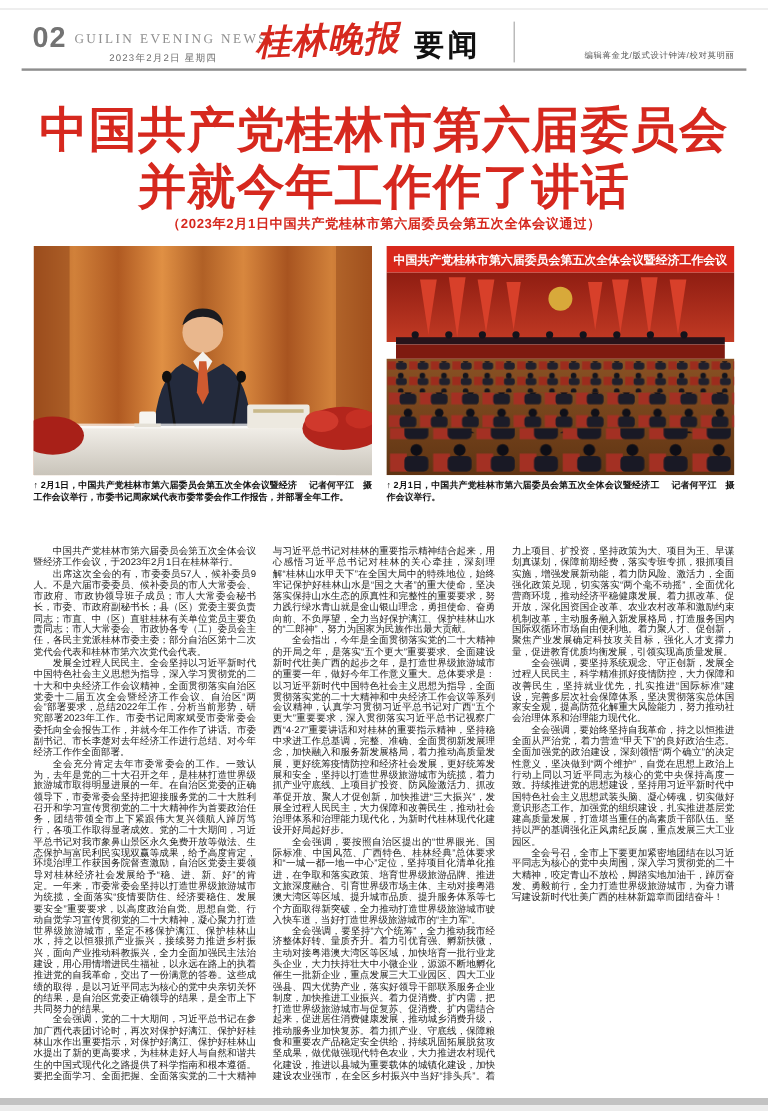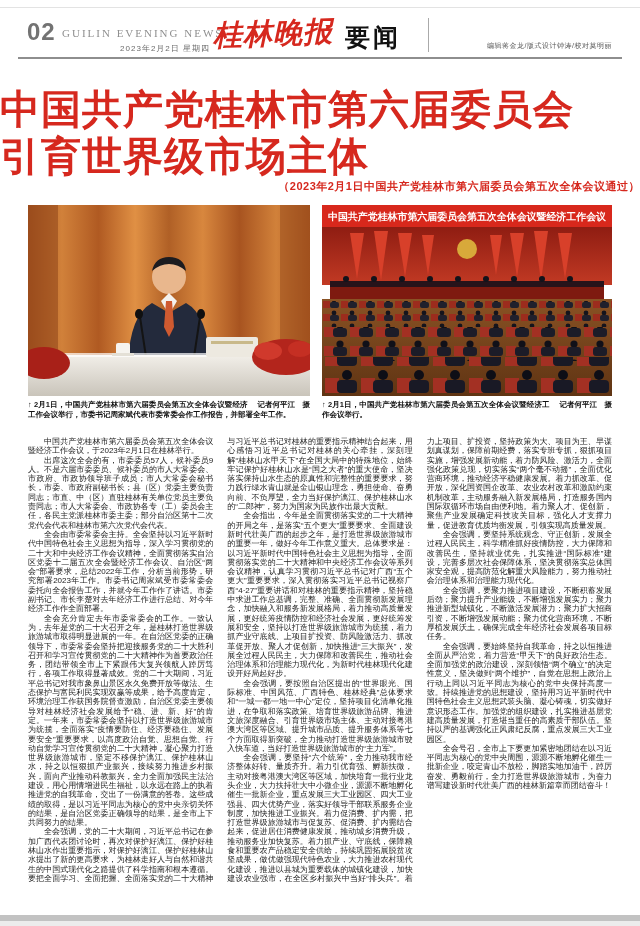--- a/index.html
+++ b/index.html
@@ -3,42 +3,42 @@
 <meta charset="utf-8">
 <style>
   html,body{margin:0;padding:0;background:#ffffff;}
   #page{position:relative;width:640px;height:926px;background:#fff;overflow:hidden;
         font-family:"Liberation Sans",sans-serif;-webkit-font-smoothing:antialiased;}
   .edge-top{position:absolute;left:0;top:7px;width:640px;height:1px;background:#e3e3e3;}
   
   .pagenum{position:absolute;left:27px;top:18px;font-size:24px;font-weight:bold;color:#737373;letter-spacing:1px;}
   .mast-en{position:absolute;left:62px;top:27px;width:150px;font-family:"Liberation Serif",serif;
            font-size:11px;color:#8f8f8f;letter-spacing:2px;white-space:nowrap;}
-  .mast-date{position:absolute;left:62px;top:43px;width:148px;font-size:8px;color:#6b6b6b;text-align:right;letter-spacing:1px;}
+  .mast-date{position:absolute;left:62px;top:43px;width:148px;font-size:8px;color:#6b6b6b;text-align:center;letter-spacing:1px;}
   .logo{position:absolute;left:213px;top:14px;width:130px;font-family:"Liberation Serif",serif;
         font-size:29px;font-weight:bold;font-style:italic;color:#d6281e;transform:rotate(-2deg);letter-spacing:1px;}
   .section{position:absolute;left:345px;top:21px;font-size:25px;font-weight:bold;color:#111;letter-spacing:3px;}
   .vdiv{position:absolute;left:428px;top:18px;width:1px;height:34px;background:#aaa;}
   .staff{position:absolute;right:28px;top:41px;font-size:7px;color:#555;letter-spacing:0.5px;}
   .hrule{position:absolute;left:18px;top:57px;width:604px;height:2px;background:#8e8e8e;}
   
-  .headline{position:absolute;left:0;top:86px;width:640px;text-align:left;color:#d6281e;
+  .headline{position:absolute;left:0;top:86px;width:640px;text-align:center;color:#d6281e;
             font-weight:bold;font-size:40px;line-height:47px;letter-spacing:1px;}
-  .subtitle{position:absolute;left:0;top:179px;width:640px;text-align:right;color:#d6281e;
+  .subtitle{position:absolute;left:0;top:179px;width:640px;text-align:center;color:#d6281e;
             font-weight:bold;font-size:11px;letter-spacing:0.5px;}
   
   .photo{position:absolute;top:205px;height:191px;}
   .photo-left{left:28px;width:282px;}
   .photo-right{left:322px;width:322px;}
   .caption{position:absolute;top:400px;font-size:7.5px;line-height:9.5px;font-weight:bold;color:#111;text-align:justify;}
   .cap-left{left:28px;width:282px;}
   .cap-right{left:322px;width:290px;}
   .credit{float:right;font-weight:bold;margin-left:10px;}
   
-  .article{position:absolute;left:28px;top:437px;width:584px;height:452px;
+  .article{position:absolute;left:28px;top:455px;width:584px;height:452px;
            column-count:3;column-gap:14px;column-fill:auto;
            font-size:8px;line-height:9.3px;color:#222;text-align:justify;}
   .article p{margin:0;text-indent:2em;}
   
   .edge-bottom{position:absolute;left:0;top:915px;width:640px;height:6px;background:#c2c2c2;}
   .edge-bottom2{position:absolute;left:0;top:921px;width:640px;height:5px;background:#ececec;}
 </style>
 </head>
 <body>
 
@@ -49,21 +49,21 @@
   <div class="mast-en">GUILIN EVENING NEWS</div>
   <div class="mast-date">2023年2月2日 星期四</div>
   <div class="logo">桂林晚报</div>
   <div class="section">要闻</div>
   <div class="vdiv"></div>
   <div class="staff">编辑蒋金龙/版式设计钟涛/校对莫明丽</div>
   <div class="hrule"></div>
 
   <div class="headline">
     <div>中国共产党桂林市第六届委员会</div>
-    <div>引育世界级市场主体</div>
+    <div>并就今年工作作了讲话</div>
   </div>
   <div class="subtitle">（2023年2月1日中国共产党桂林市第六届委员会第五次全体会议通过）</div>
 
   <div class="photo photo-left">
     <svg width="282" height="191" viewBox="0 0 282 191">
       <defs>
         <linearGradient id="curtL" x1="0" y1="0" x2="1" y2="0">
           <stop offset="0" stop-color="#a85420"></stop>
             <stop offset="0.12" stop-color="#d1813a"></stop>
           <stop offset="0.25" stop-color="#b05a22"></stop>
@@ -180,27 +180,26 @@
     <span>↑ 2月1日，中国共产党桂林市第六届委员会第五次全体会议暨经济工作会议举行，市委书记周家斌代表市委常委会作工作报告，并部署全年工作。</span>
   </div>
   <div class="caption cap-right">
     <span class="credit">记者何平江　摄</span>
     <span>↑ 2月1日，中国共产党桂林市第六届委员会第五次全体会议暨经济工作会议举行。</span>
   </div>
 
   <div class="article">
       <p>中国共产党桂林市第六届委员会第五次全体会议暨经济工作会议，于2023年2月1日在桂林举行。</p>
       <p>出席这次全会的有，市委委员57人，候补委员9人。不是六届市委委员、候补委员的市人大常委会、市政府、市政协领导班子成员；市人大常委会秘书长，市委、市政府副秘书长；县（区）党委主要负责同志；市直、中（区）直驻桂林有关单位党员主要负责同志；市人大常委会、市政协各专（工）委员会主任，各民主党派桂林市委主委；部分自治区第十二次党代会代表和桂林市第六次党代会代表。</p>
-      <p>全会由市委常委会主持。全会坚持以习近平新时代中国特色社会主义思想为指导，深入学习贯彻党的二十大和中央经济工作会议精神，全面贯彻落实自治区党委十二届五次全会暨经济工作会议、自治区“两会”部署要求，总结2022年工作，分析当前形势，研究部署2023年工作。市委书记周家斌受市委常委会委托向全会报告工作，并就今年工作作了讲话。市委副书记、市长李楚对去年经济工作进行总结、对今年经济工作作全面部署。</p>
+      <p>发展全过程人民民主。全会坚持以习近平新时代中国特色社会主义思想为指导，深入学习贯彻党的二十大和中央经济工作会议精神，全面贯彻落实自治区党委十二届五次全会暨经济工作会议、自治区“两会”部署要求，总结2022年工作，分析当前形势，研究部署2023年工作。市委书记周家斌受市委常委会委托向全会报告工作，并就今年工作作了讲话。市委副书记、市长李楚对去年经济工作进行总结、对今年经济工作作全面部署。</p>
       <p>全会充分肯定去年市委常委会的工作。一致认为，去年是党的二十大召开之年，是桂林打造世界级旅游城市取得明显进展的一年。在自治区党委的正确领导下，市委常委会坚持把迎接服务党的二十大胜利召开和学习宣传贯彻党的二十大精神作为首要政治任务，团结带领全市上下紧跟伟大复兴领航人踔厉笃行，各项工作取得显著成效。党的二十大期间，习近平总书记对我市象鼻山景区永久免费开放等做法、生态保护与富民利民实现双赢等成果，给予高度肯定，环境治理工作获国务院督查激励，自治区党委主要领导对桂林经济社会发展给予“稳、进、新、好”的肯定。一年来，市委常委会坚持以打造世界级旅游城市为统揽，全面落实“疫情要防住、经济要稳住、发展要安全”重要要求，以高度政治自觉、思想自觉、行动自觉学习宣传贯彻党的二十大精神，凝心聚力打造世界级旅游城市，坚定不移保护漓江、保护桂林山水，持之以恒狠抓产业振兴，接续努力推进乡村振兴，面向产业推动科教振兴，全力全面加强民主法治建设，用心用情增进民生福祉，以永远在路上的执着推进党的自我革命，交出了一份满意的答卷。这些成绩的取得，是以习近平同志为核心的党中央亲切关怀的结果，是自治区党委正确领导的结果，是全市上下共同努力的结果。</p>
       <p>全会强调，党的二十大期间，习近平总书记在参加广西代表团讨论时，再次对保护好漓江、保护好桂林山水作出重要指示，对保护好漓江、保护好桂林山水提出了新的更高要求，为桂林走好人与自然和谐共生的中国式现代化之路提供了科学指南和根本遵循。要把全面学习、全面把握、全面落实党的二十大精神与习近平总书记对桂林的重要指示精神结合起来，用心感悟习近平总书记对桂林的关心牵挂，深刻理解“桂林山水甲天下”在全国大局中的特殊地位，始终牢记保护好桂林山水是“国之大者”的重大使命，坚决落实保持山水生态的原真性和完整性的重要要求，努力践行绿水青山就是金山银山理念，勇担使命、奋勇向前、不负厚望，全力当好保护漓江、保护桂林山水的“二郎神”，努力为国家为民族作出最大贡献。</p>
       <p>全会指出，今年是全面贯彻落实党的二十大精神的开局之年，是落实“五个更大”重要要求、全面建设新时代壮美广西的起步之年，是打造世界级旅游城市的重要一年，做好今年工作意义重大。总体要求是：以习近平新时代中国特色社会主义思想为指导，全面贯彻落实党的二十大精神和中央经济工作会议等系列会议精神，认真学习贯彻习近平总书记对广西“五个更大”重要要求，深入贯彻落实习近平总书记视察广西“4·27”重要讲话和对桂林的重要指示精神，坚持稳中求进工作总基调，完整、准确、全面贯彻新发展理念，加快融入和服务新发展格局，着力推动高质量发展，更好统筹疫情防控和经济社会发展，更好统筹发展和安全，坚持以打造世界级旅游城市为统揽，着力抓产业守底线、上项目扩投资、防风险激活力、抓改革促开放、聚人才促创新，加快推进“三大振兴”，发展全过程人民民主，大力保障和改善民生，推动社会治理体系和治理能力现代化，为新时代桂林现代化建设开好局起好步。</p>
       <p>全会强调，要按照自治区提出的“世界眼光、国际标准、中国风范、广西特色、桂林经典”总体要求和“一城一都一地一中心”定位，坚持项目化清单化推进，在争取和落实政策、培育世界级旅游品牌、推进文旅深度融合、引育世界级市场主体、主动对接粤港澳大湾区等区域、提升城市品质、提升服务体系等七个方面取得新突破，全力推动打造世界级旅游城市驶入快车道，当好打造世界级旅游城市的“主力军”。</p>
       <p>全会强调，要坚持“六个统筹”，全力推动我市经济整体好转、量质齐升。着力引优育强、孵新扶微，主动对接粤港澳大湾区等区域，加快培育一批行业龙头企业，大力扶持壮大中小微企业，源源不断地孵化催生一批新企业，重点发展三大工业园区、四大工业强县、四大优势产业，落实好领导干部联系服务企业制度，加快推进工业振兴。着力促消费、扩内需，把打造世界级旅游城市与促复苏、促消费、扩内需结合起来，促进居住消费健康发展，推动城乡消费升级，推动服务业加快复苏。着力抓产业、守底线，保障粮食和重要农产品稳定安全供给，持续巩固拓展脱贫攻坚成果，做优做强现代特色农业，大力推进农村现代化建设，推进以县城为重要载体的城镇化建设，加快建设农业强市，在全区乡村振兴中当好“排头兵”。着力上项目、扩投资，坚持政策为大、项目为王、早谋划真谋划，保障前期经费，落实专班专抓，狠抓项目实施，增强发展新动能，着力防风险、激活力，全面强化政策兑现，切实落实“两个毫不动摇”，全面优化营商环境，推动经济平稳健康发展。着力抓改革、促开放，深化国资国企改革、农业农村改革和激励约束机制改革，主动服务融入新发展格局，打造服务国内国际双循环市场自由便利地。着力聚人才、促创新，聚焦产业发展确定科技攻关目标，强化人才支撑力量，促进教育优质均衡发展，引领实现高质量发展。</p>
       <p>全会强调，要坚持系统观念、守正创新，发展全过程人民民主，科学精准抓好疫情防控，大力保障和改善民生，坚持就业优先，扎实推进“国际标准”建设，完善多层次社会保障体系，坚决贯彻落实总体国家安全观，提高防范化解重大风险能力，努力推动社会治理体系和治理能力现代化。</p>
-      <p>全会强调，要聚力推进项目建设，不断积蓄发展后劲；聚力提升产业能级，不断增强发展实力；聚力推进新型城镇化，不断激活发展潜力；聚力扩大招商引资，不断增强发展动能；聚力优化营商环境，不断厚植发展沃土，确保完成全年经济社会发展各项目标任务。</p>
       <p>全会强调，要始终坚持自我革命，持之以恒推进全面从严治党，着力营造“甲天下”的良好政治生态。全面加强党的政治建设，深刻领悟“两个确立”的决定性意义，坚决做到“两个维护”，自觉在思想上政治上行动上同以习近平同志为核心的党中央保持高度一致。持续推进党的思想建设，坚持用习近平新时代中国特色社会主义思想武装头脑、凝心铸魂，切实做好意识形态工作。加强党的组织建设，扎实推进基层党建高质量发展，打造堪当重任的高素质干部队伍。坚持以严的基调强化正风肃纪反腐，重点发展三大工业园区。</p>
-      <p>全会号召，全市上下要更加紧密地团结在以习近平同志为核心的党中央周围，源源不断地孵化催生一批新企业，咬定青山不放松，脚踏实地加油干，踔厉奋发、勇毅前行，全力打造世界级旅游城市，为奋力谱写建设新时代壮美广西的桂林新篇章而团结奋斗！</p>
+      <p>全会号召，全市上下要更加紧密地团结在以习近平同志为核心的党中央周围，深入学习贯彻党的二十大精神，咬定青山不放松，脚踏实地加油干，踔厉奋发、勇毅前行，全力打造世界级旅游城市，为奋力谱写建设新时代壮美广西的桂林新篇章而团结奋斗！</p>
     </div>
 
   <div class="edge-bottom"></div>
   <div class="edge-bottom2"></div>
 </div>
 
 </body></html>

